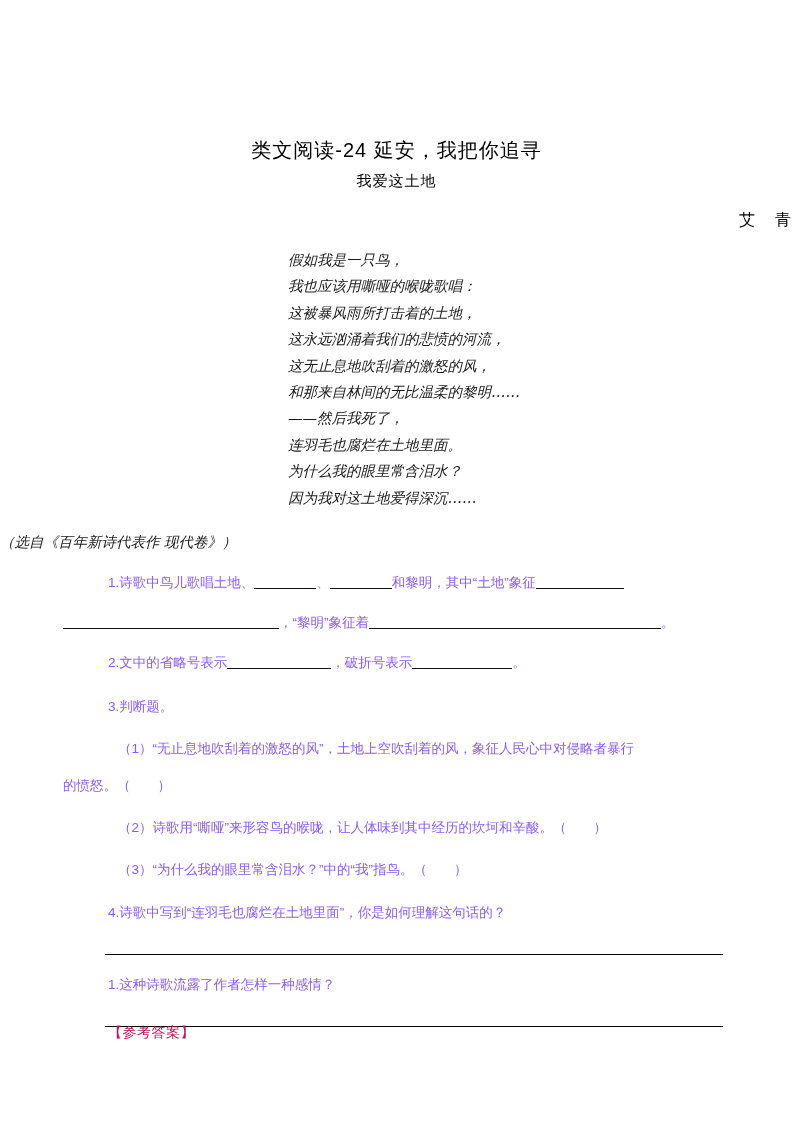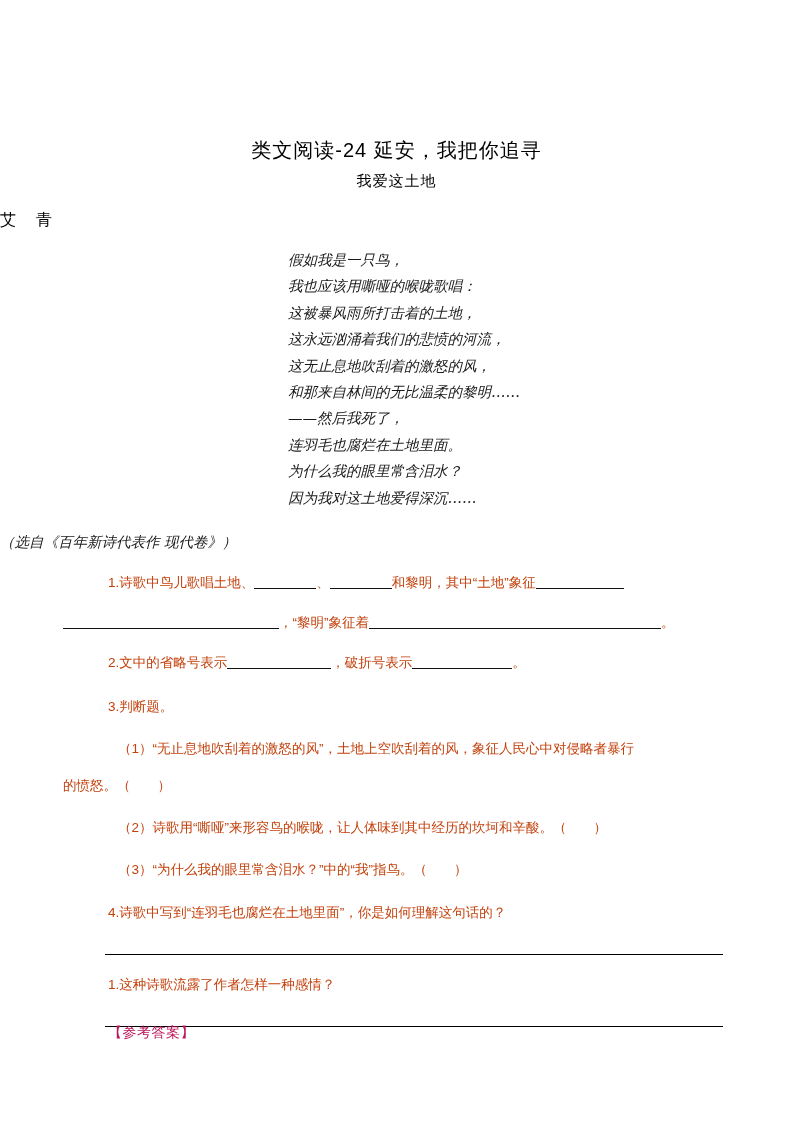--- a/index.html
+++ b/index.html
@@ -40,21 +40,21 @@
     width: 793px;
     text-align: center;
     font-size: 15px;
     letter-spacing: 1px;
     color: #000;
   }
   .author {
     position: absolute;
     left: 0; top: 166px;
     width: 793px;
-    text-align: left;
+    text-align: right;
     font-size: 16px;
     letter-spacing: 2px;
     color: #000;
   }
 
   
   .poem {
     position: absolute;
     left: 288px;
     top: 203px;
@@ -78,21 +78,21 @@
     font-style: italic;
     font-size: 14.5px;
     color: #1a1a1a;
   }
 
   
   .q {
     position: absolute;
     font-size: 13.5px;
     line-height: 22px;
-    color: #c2410c;
+    color: #8b5cf6;
     white-space: nowrap;
   }
 
   .blank {
     display: inline-block;
     border-bottom: 1px solid #111;
     vertical-align: -2px;
     height: 14px;
   }
 

